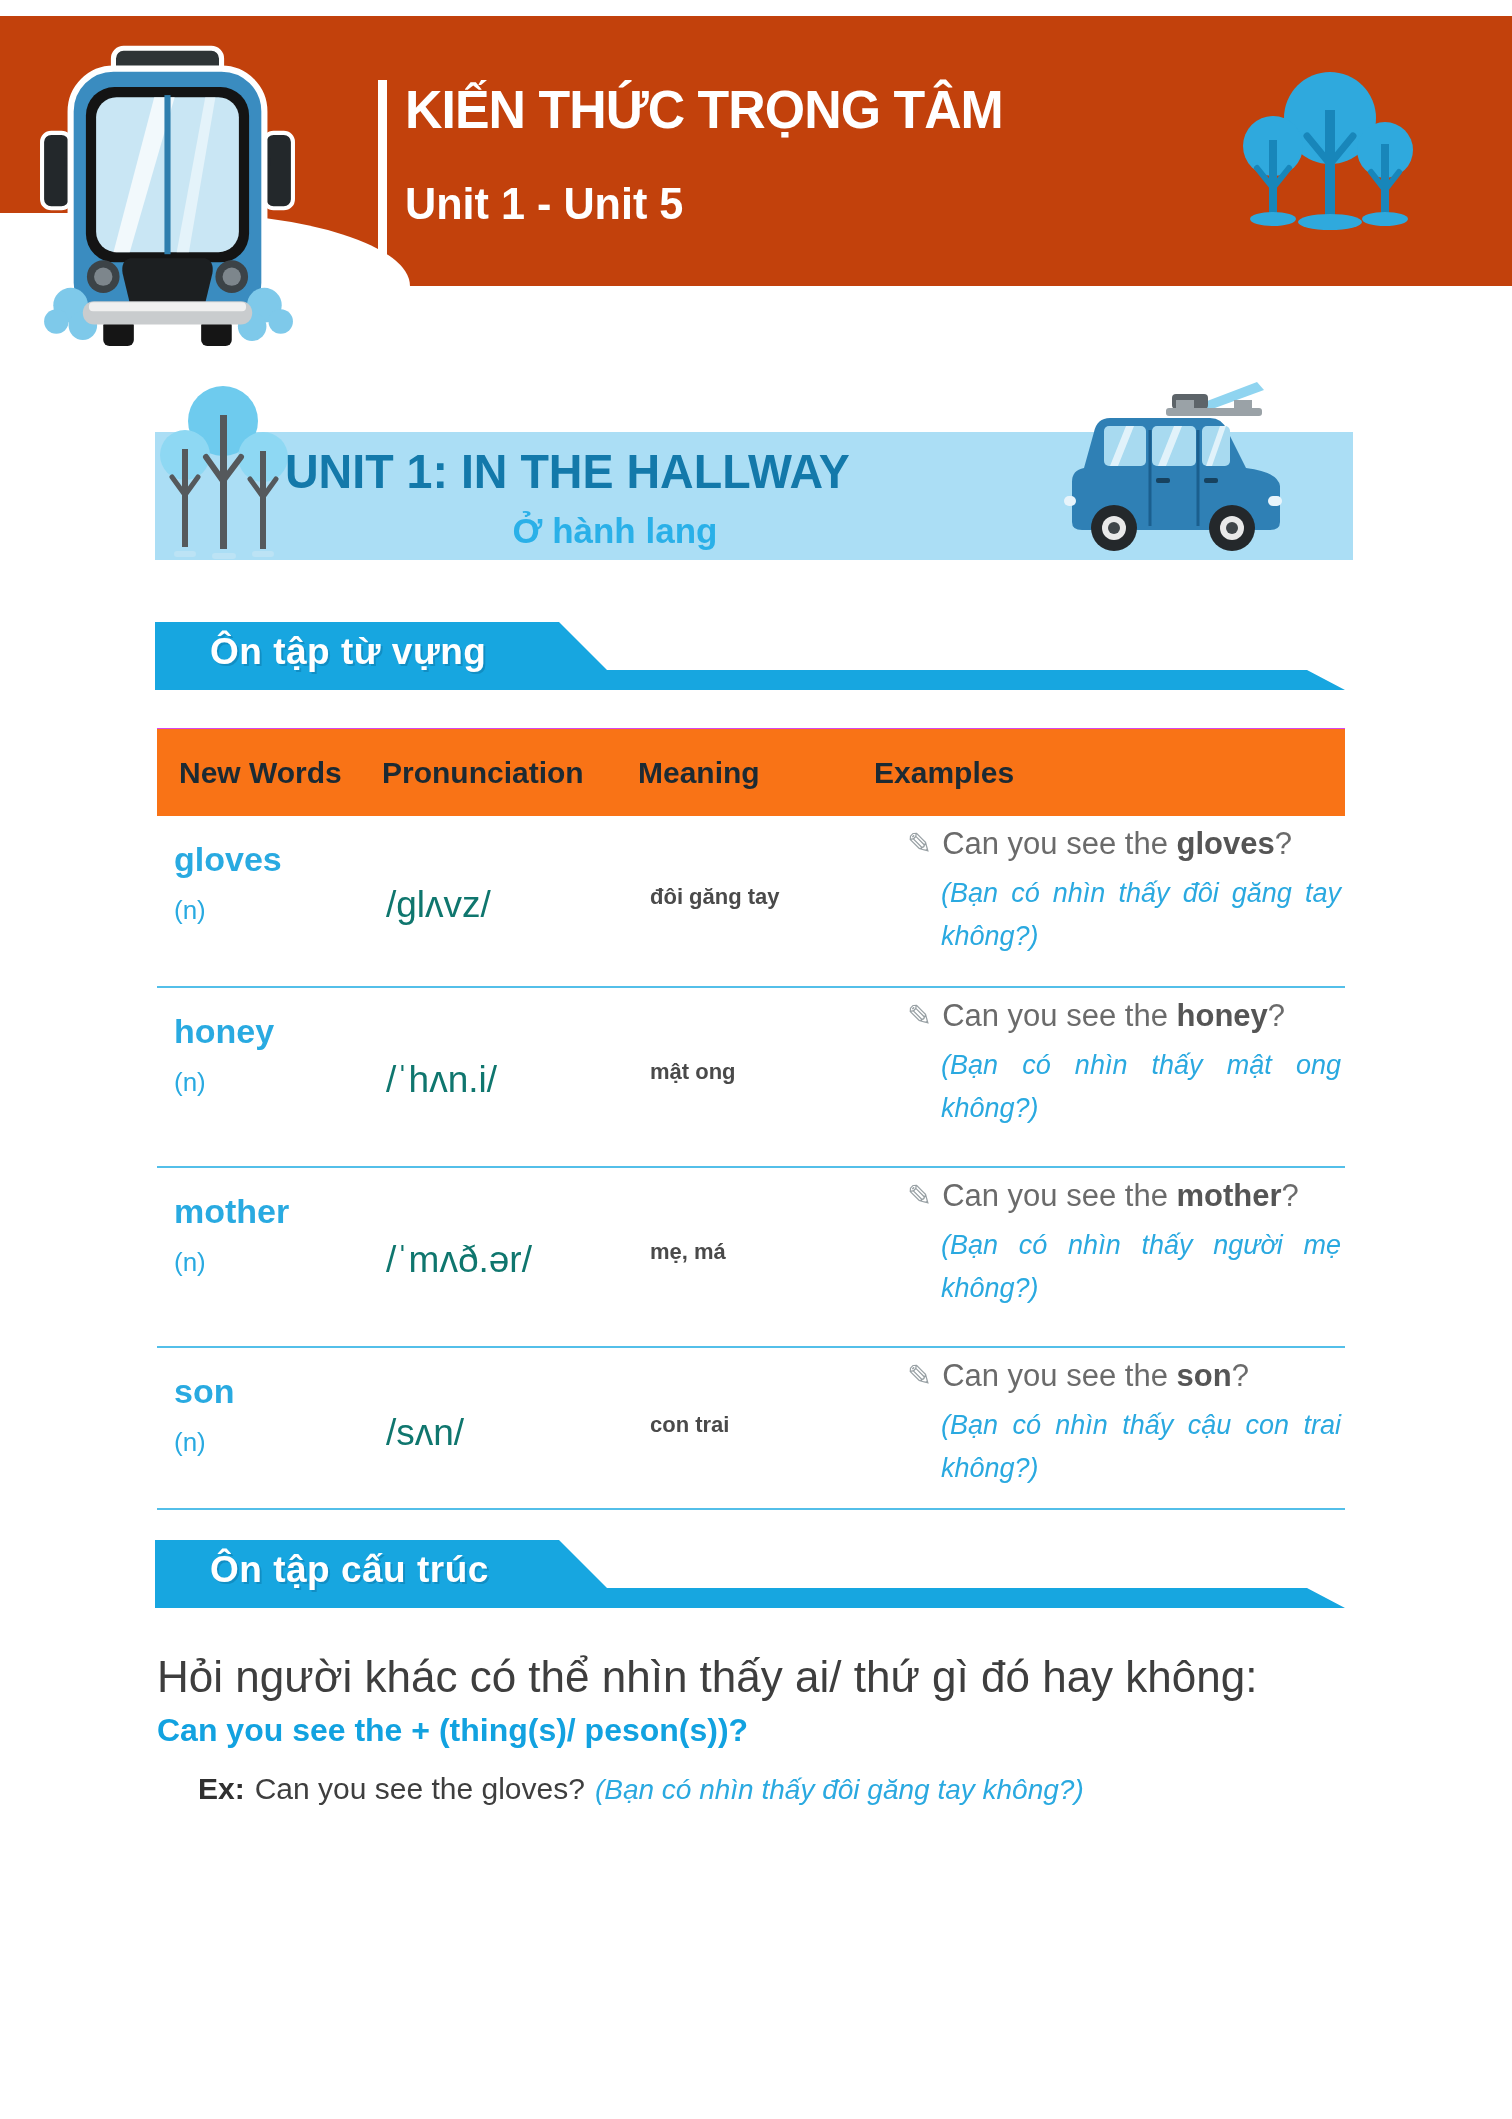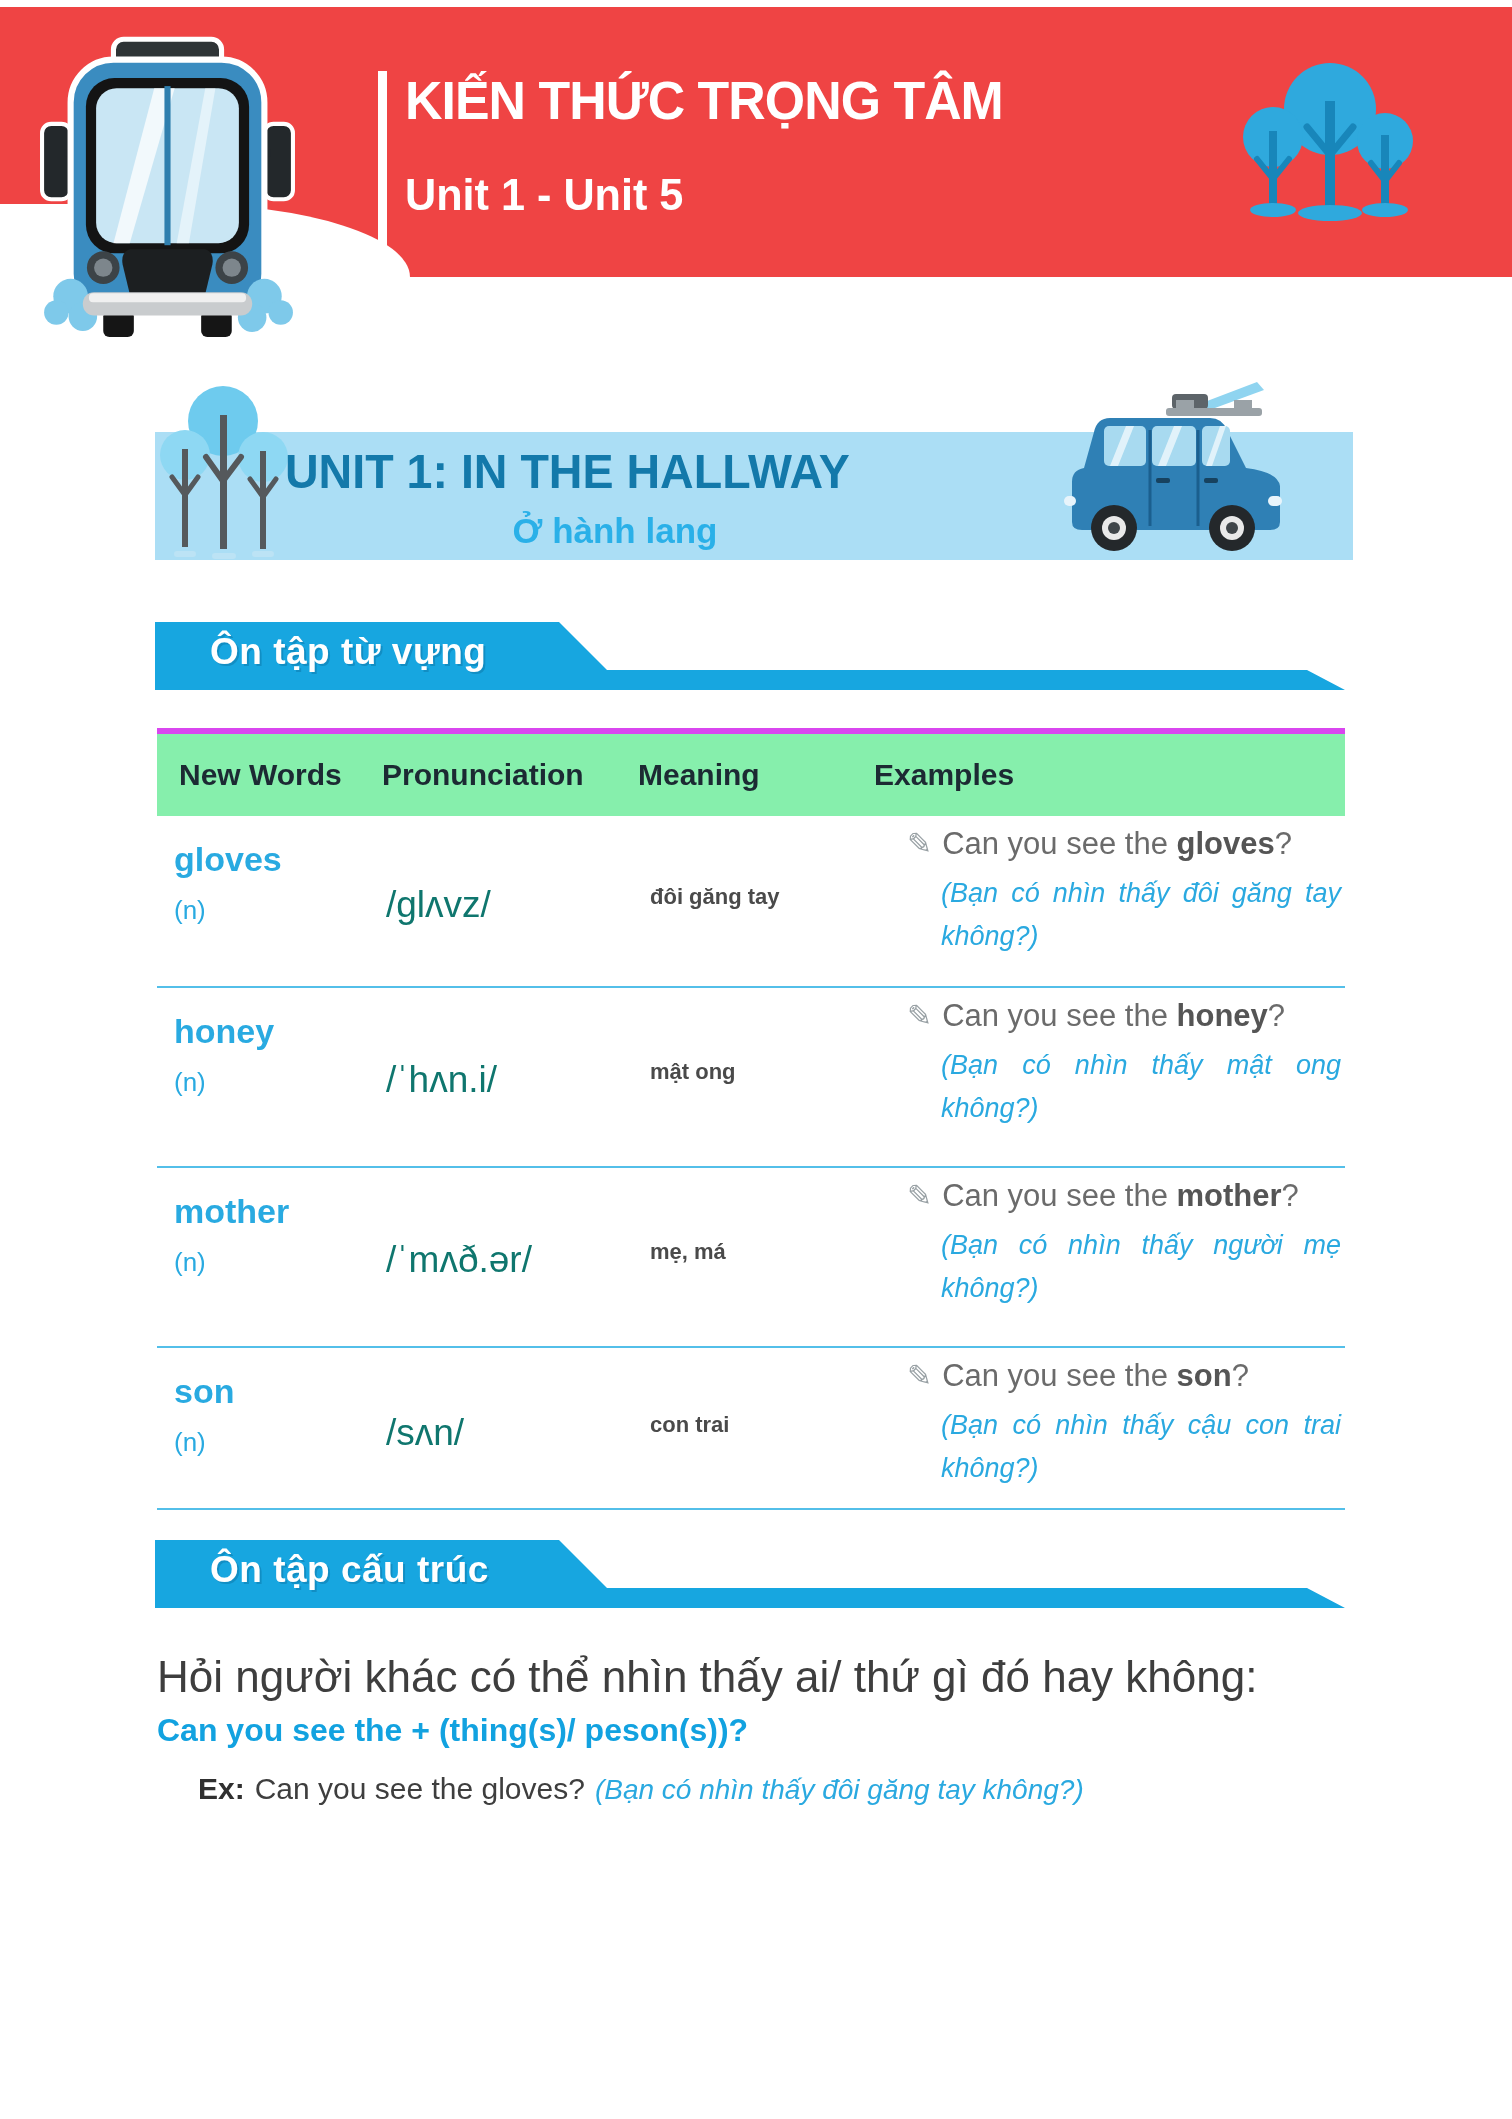--- a/index.html
+++ b/index.html
@@ -1,20 +1,20 @@
 <!DOCTYPE html>
 <html><head>
 <meta charset="utf-8">
 <style>
   * { margin:0; padding:0; box-sizing:border-box; }
   body { background:#ffffff; font-family:"Liberation Sans","DejaVu Sans",sans-serif; }
   .page { position:relative; width:1512px; height:2119px; background:#fff; overflow:hidden; }
 
   
-  .header { position:absolute; left:0; top:7px; width:1512px; height:270px; background:#ef4444;padding-left:11px; }
+  .header { position:absolute; left:0; top:16px; width:1512px; height:270px; background:#c2410c;padding-left:11px; }
   .header .mound { position:absolute; left:0; top:197px; width:410px; height:73px; background:#fff;
                    border-top-right-radius:230px 73px; }
   .header .vbar { position:absolute; left:378px; top:64px; width:9px; height:190px; background:#fff; }
   .header .h-title { position:absolute; left:405px; top:62px; color:#fff; font-size:54px; font-weight:800;
                      letter-spacing:-1px; transform:scaleX(.96); transform-origin:left; white-space:nowrap; }
   .header .h-sub { position:absolute; left:405px; top:162px; color:#fff; font-size:45px; font-weight:600;
                    transform:scaleX(.96); transform-origin:left; white-space:nowrap; }
   .bus-svg { position:absolute; left:40px; top:22px; }
   .trees-right-svg { position:absolute; left:1235px; top:50px; }
 
@@ -29,22 +29,22 @@
 
   
   .ribbon { position:absolute; left:155px; width:1190px; height:68px; background:#17a6e0;
             clip-path:polygon(0 0, 404px 0, 452px 48px, 1152px 48px, 1190px 68px, 0 68px); }
   .ribbon.r1 { top:622px; }
   .ribbon.r2 { top:1540px; }
   .ribbon .rb-label { position:absolute; left:55px; top:9px; color:#fff; font-size:37px; font-weight:800;
                       letter-spacing:.5px; text-shadow:2px 2px 0 rgba(0,70,110,.25); white-space:nowrap; }
 
   
-  .thead { position:absolute; left:157px; top:728px; width:1188px; height:88px; background:#86efac;
-           border-top:6px solid #d946ef; }
+  .thead { position:absolute; left:157px; top:728px; width:1188px; height:88px; background:#f97316;
+           border-top:1px solid #d946ef; }
   .thead span { position:absolute; top:50%; transform:translateY(-50%); font-size:30px; font-weight:bold; color:#1c2a33; }
   .h-word { left:22px; } .h-pron { left:225px; } .h-mean { left:481px; } .h-ex { left:717px; }
 
   .tbody { position:absolute; left:157px; top:816px; width:1188px; }
   .trow { position:relative; height:180px; border-bottom:2px solid #53bfe9; }
   .trow:first-child { height:172px; }
   .trow:last-child { height:162px; }
   .c-word { position:absolute; left:17px; top:24px; }
   .word { font-size:34px; font-weight:bold; color:#29aae1; }
   .pos  { font-size:26px; color:#29aae1; margin-top:16px; }

